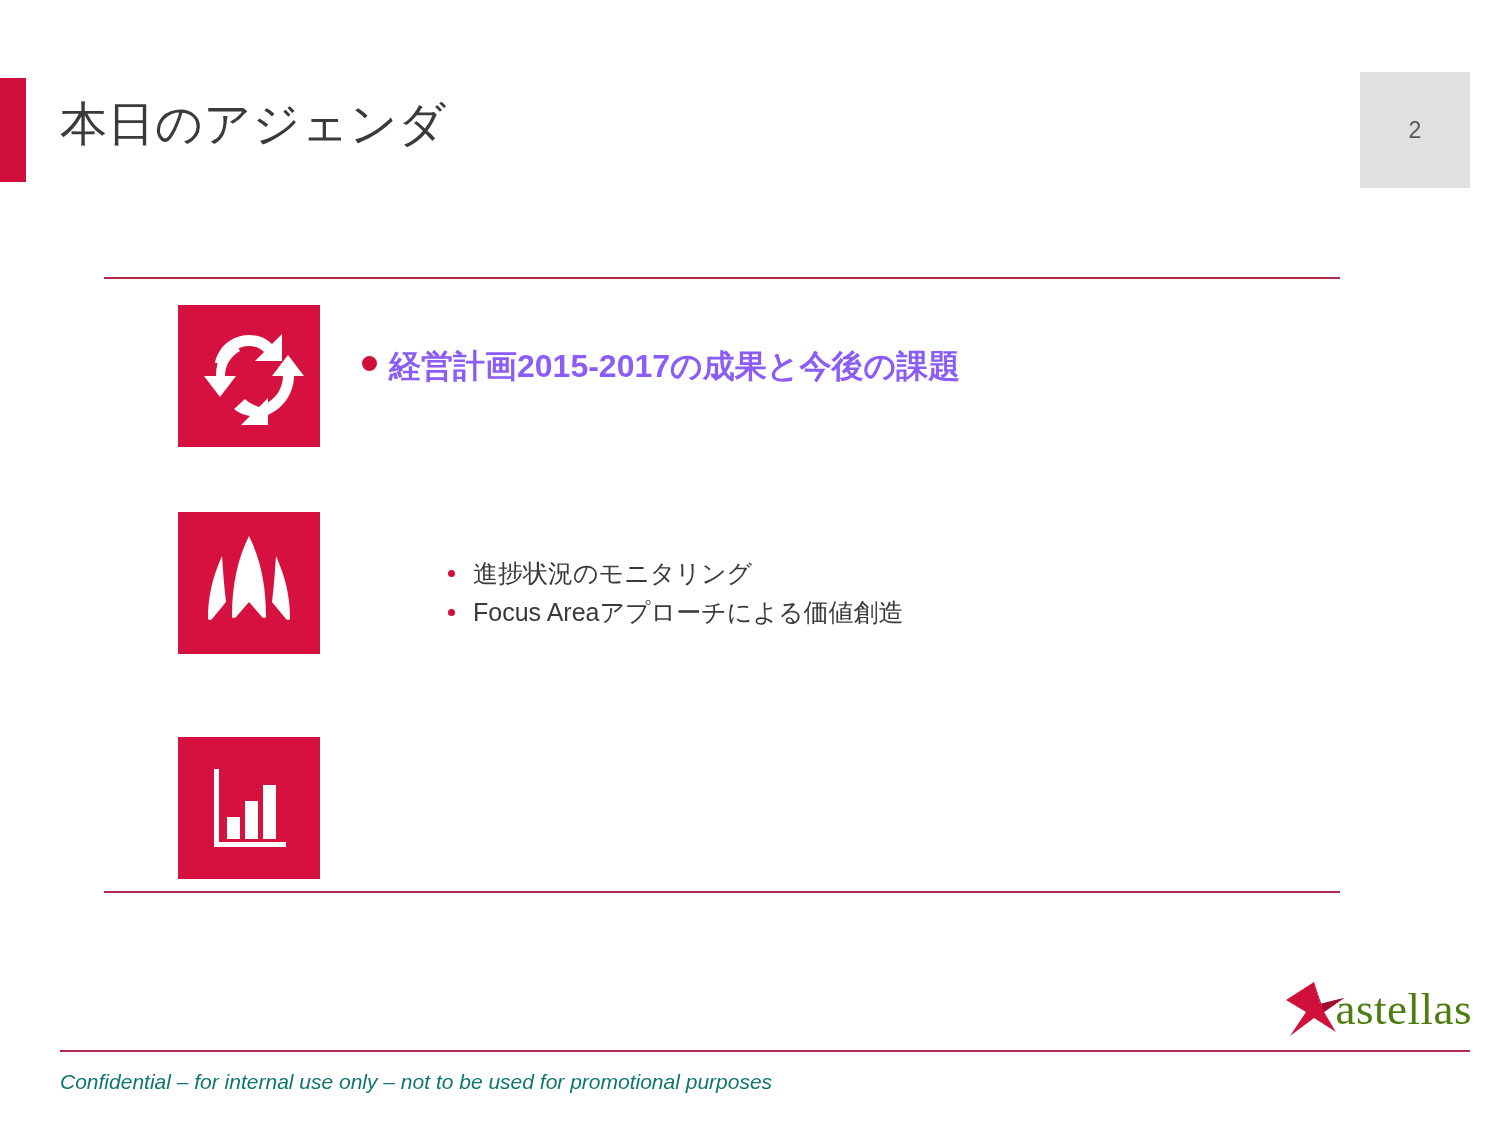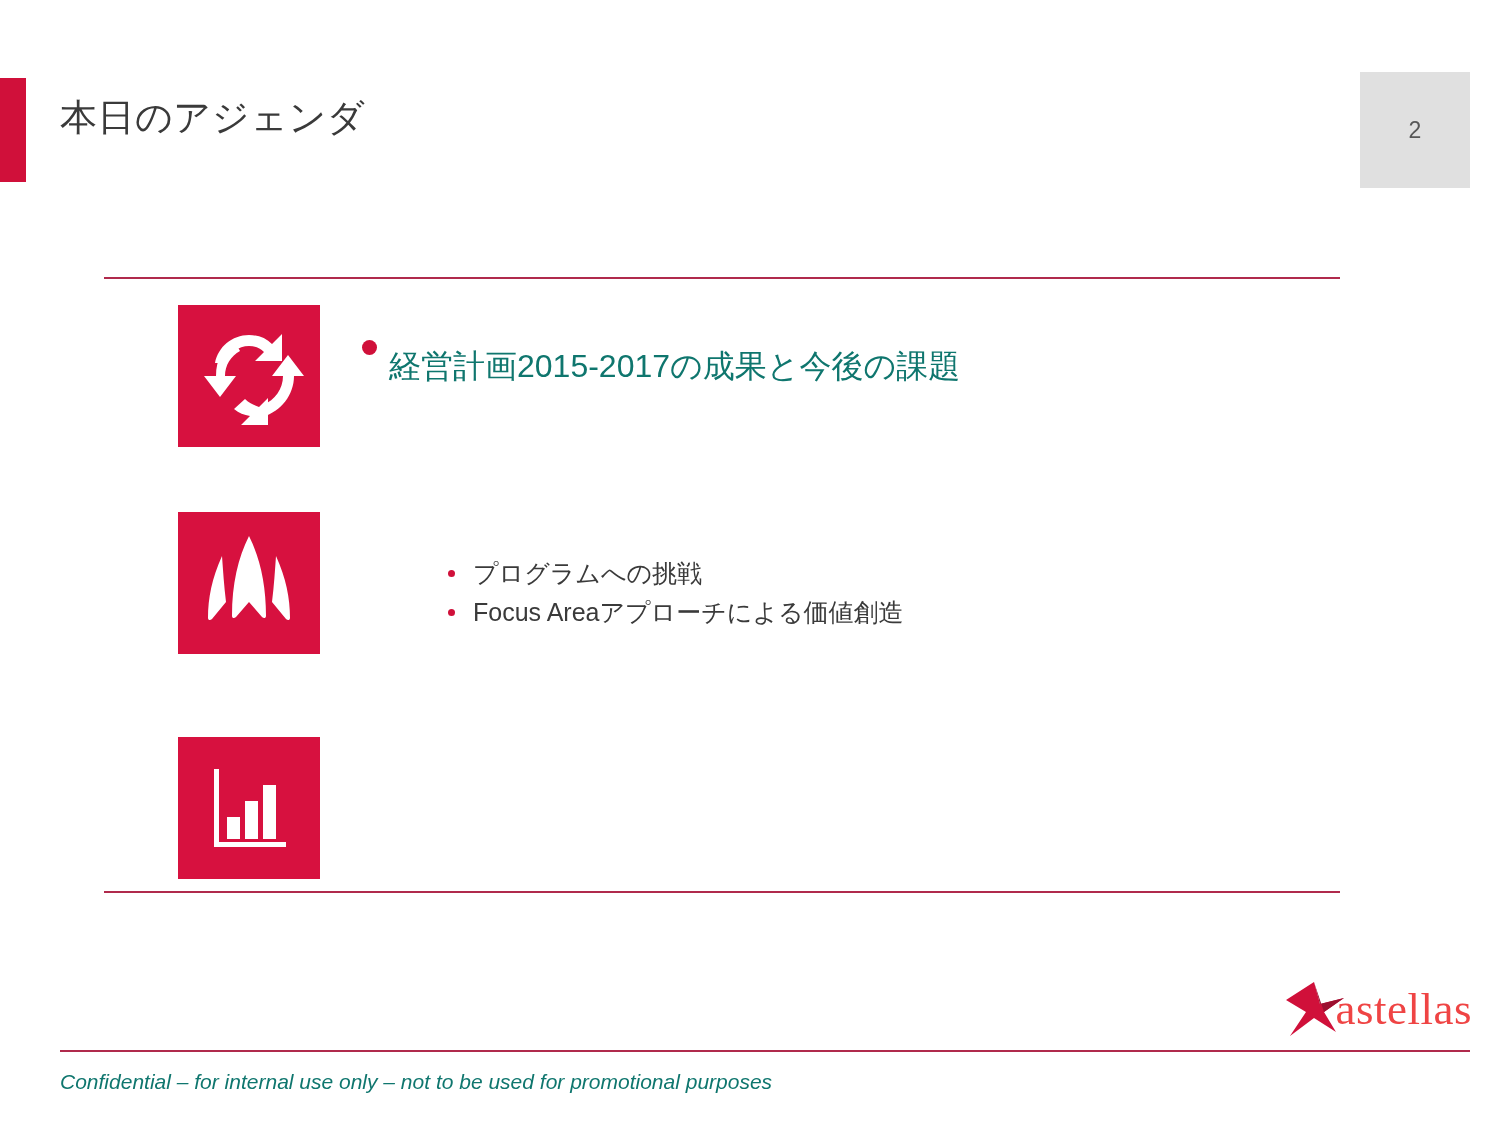--- a/index.html
+++ b/index.html
@@ -22,21 +22,21 @@
     left: 0;
     top: 78px;
     width: 26px;
     height: 104px;
     background: #d0103a;
   }
   .slide-title {
     position: absolute;
     left: 60px;
     top: 96px;
-    font-size: 37px;
+    font-size: 47px;
     line-height: 1.2;
     color: #3a3a3a;
     letter-spacing: 0.5px;
     white-space: nowrap;
   }
 
   
   .page-box {
     position: absolute;
     right: 30px;
@@ -106,25 +106,26 @@
   }
 
   .row-text {
     margin-left: 42px;
     padding-top: 38px;
   }
   .row-3 .row-text { padding-top: 20px; }
 
   .bullet-line {
     display: flex;
-    align-items: flex-start;
+    align-items: center;
     font-size: 32px;
-    color: #0f766e;
+    color: #8b5cf6;
     line-height: 1.45;
     white-space: nowrap;
+    font-weight: bold;
   }
   .bullet-dot {
     display: inline-block;
     width: 15px;
     height: 15px;
     border-radius: 50%;
     background: #d0103a;
     margin-right: 12px;
     flex: 0 0 15px;
     position: relative;
@@ -165,21 +166,21 @@
     align-items: center;
   }
   .logo-star {
     width: 62px;
     height: 58px;
     flex: 0 0 62px;
   }
   .logo-text {
     font-family: "Liberation Serif", serif;
     font-size: 45px;
-    color: #ef4444;
+    color: #4d7c0f;
     letter-spacing: 0.5px;
     margin-left: -10px;
     line-height: 1;
   }
 
   
   .footer-note {
     position: absolute;
     left: 60px;
     top: 1070px;
@@ -229,21 +230,21 @@
         <path d="M71 24 C60 46 54 72 54 104 C54 106 56 107 58 105 L71 90 L84 105 C86 107 88 106 88 104 C88 72 82 46 71 24 Z"></path>
         <path d="M44 44 C34 66 30 86 30 106 C30 108 32 109 34 107 L48 90 C46 74 45 58 44 44 Z"></path>
         <path d="M98 44 C97 58 96 74 94 90 L108 107 C110 109 112 108 112 106 C112 86 108 66 98 44 Z"></path>
       </g>
     </svg>
   </div>
   <div class="row-text">
     <ul class="sub-list">
       <li class="sub-item">
         <span class="sub-dot"></span>
-        <span>プログラムへの挑戦</span>
+        <span>進捗状況のモニタリング</span>
       </li>
       <li class="sub-item">
         <span class="sub-dot"></span>
         <span>Focus Areaアプローチによる価値創造</span>
       </li>
     </ul>
   </div>
 </div>
 
 <div class="row row-3">

